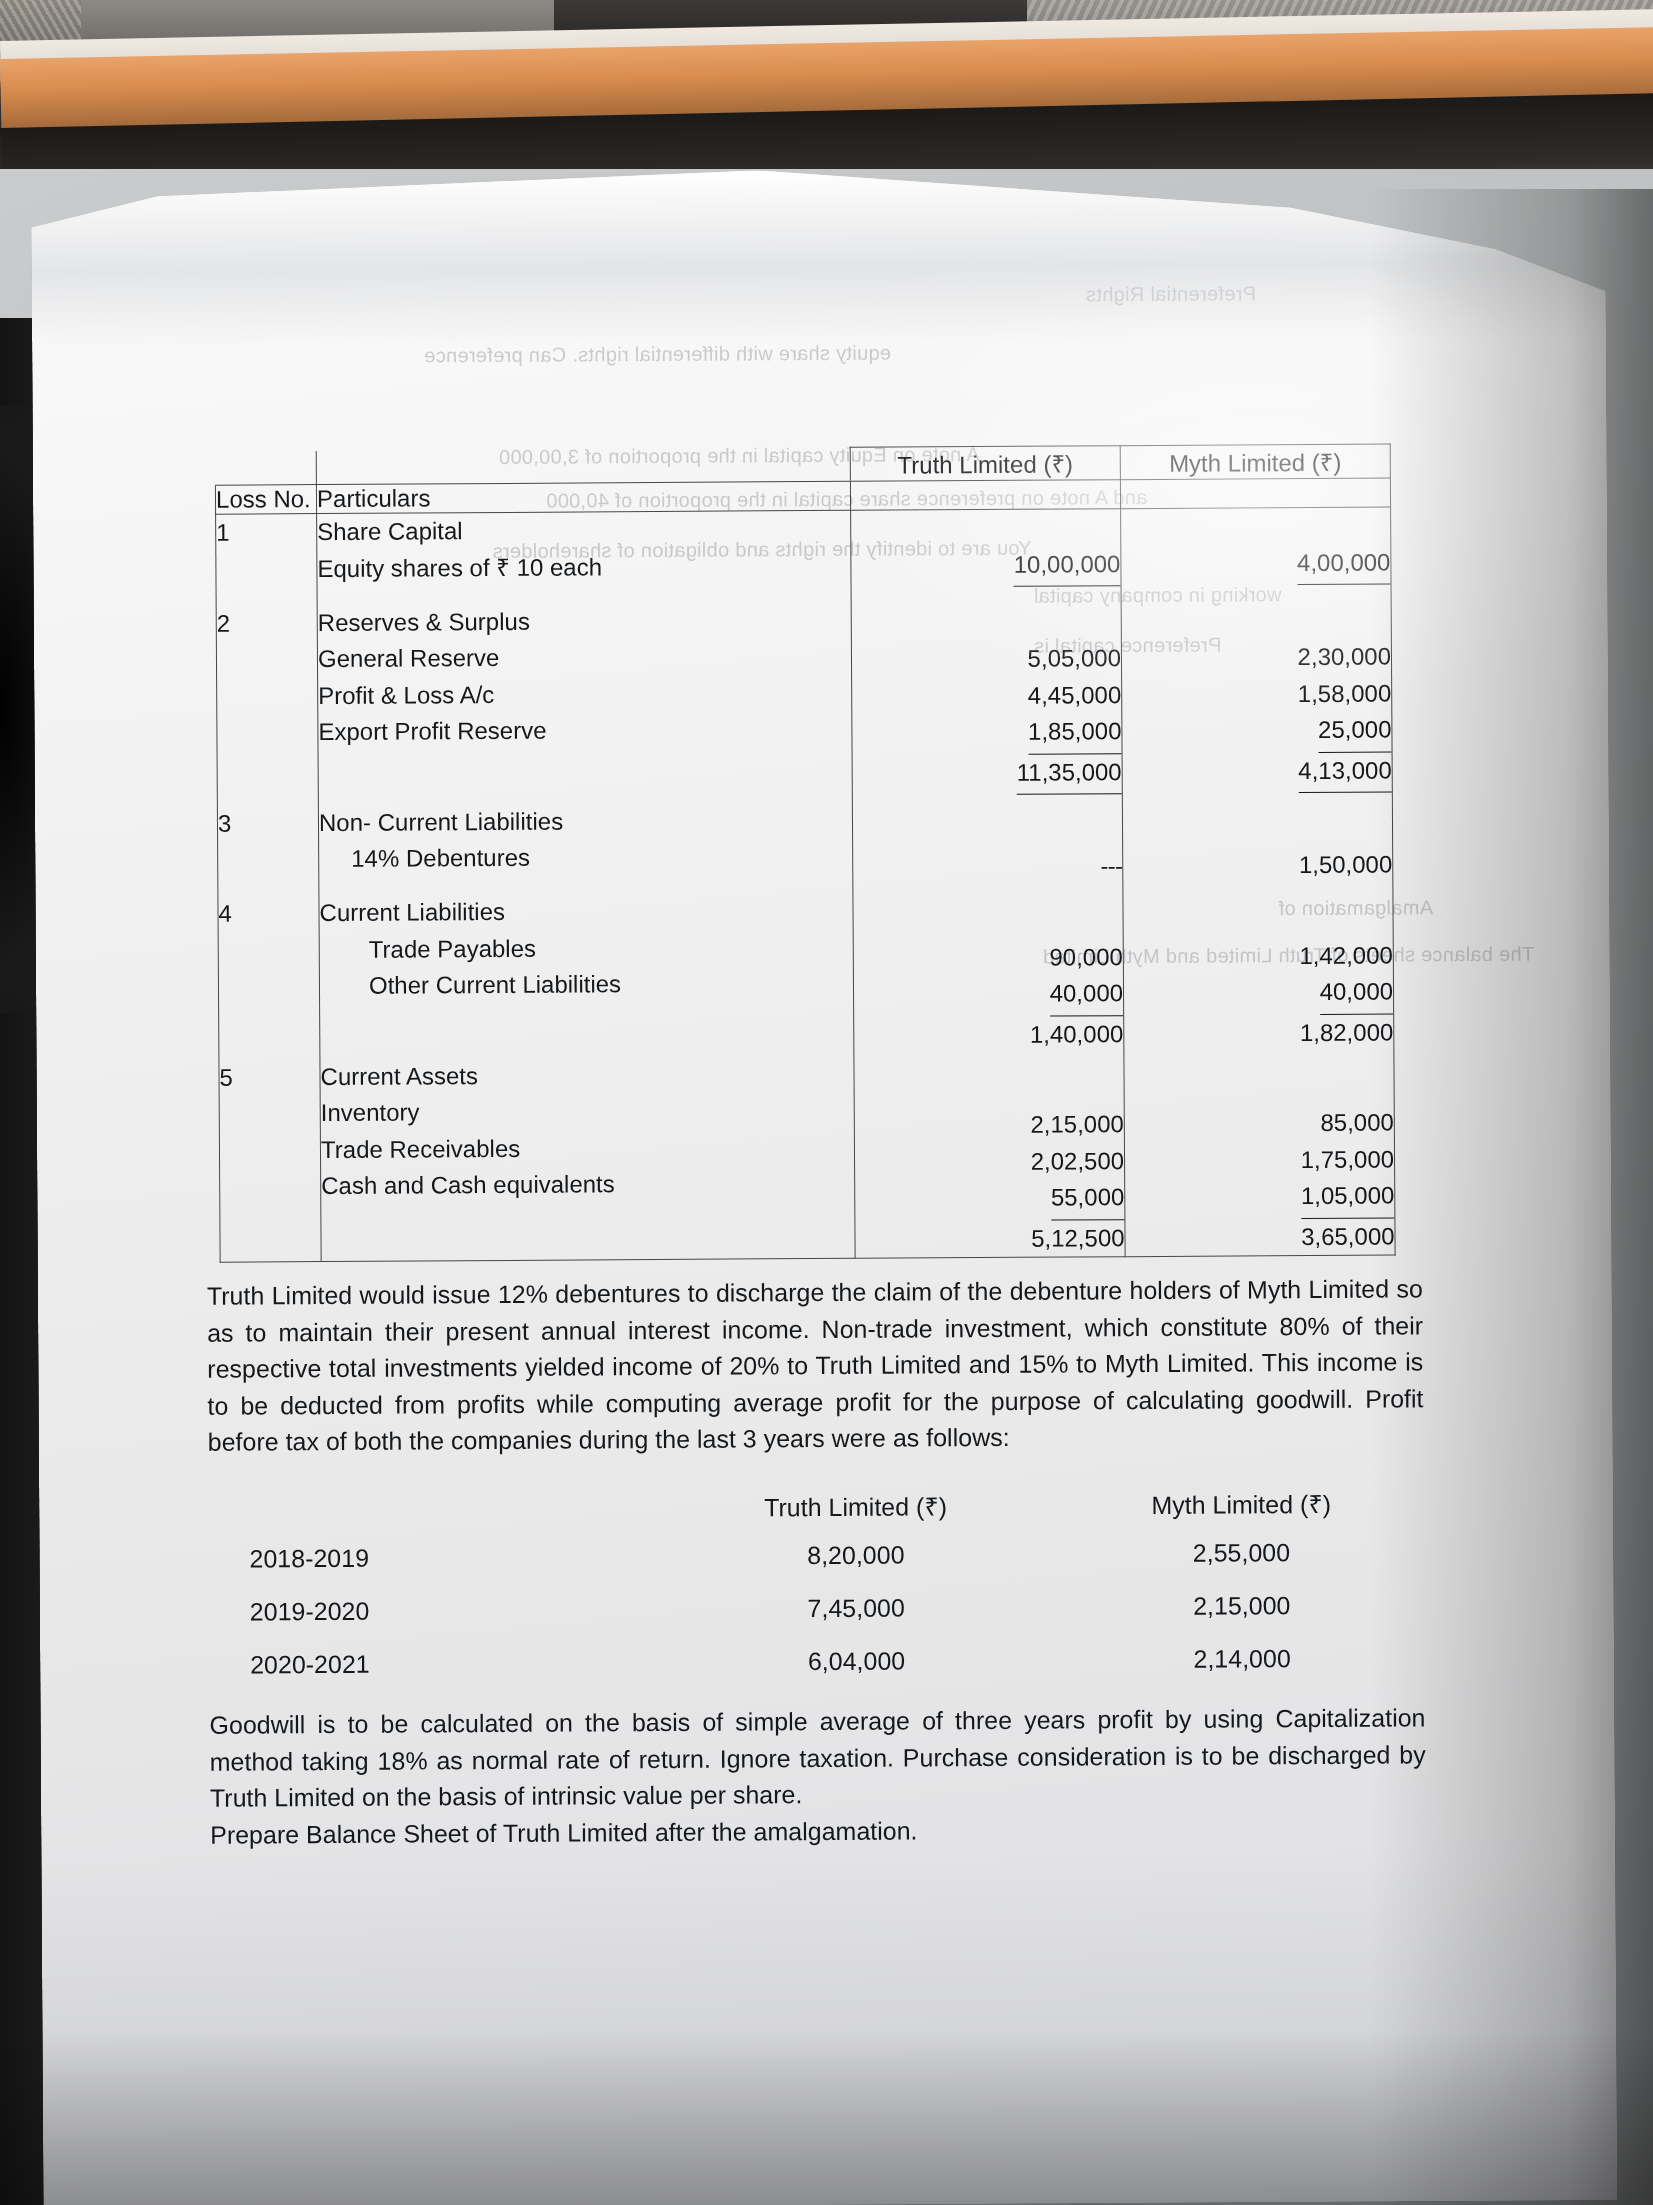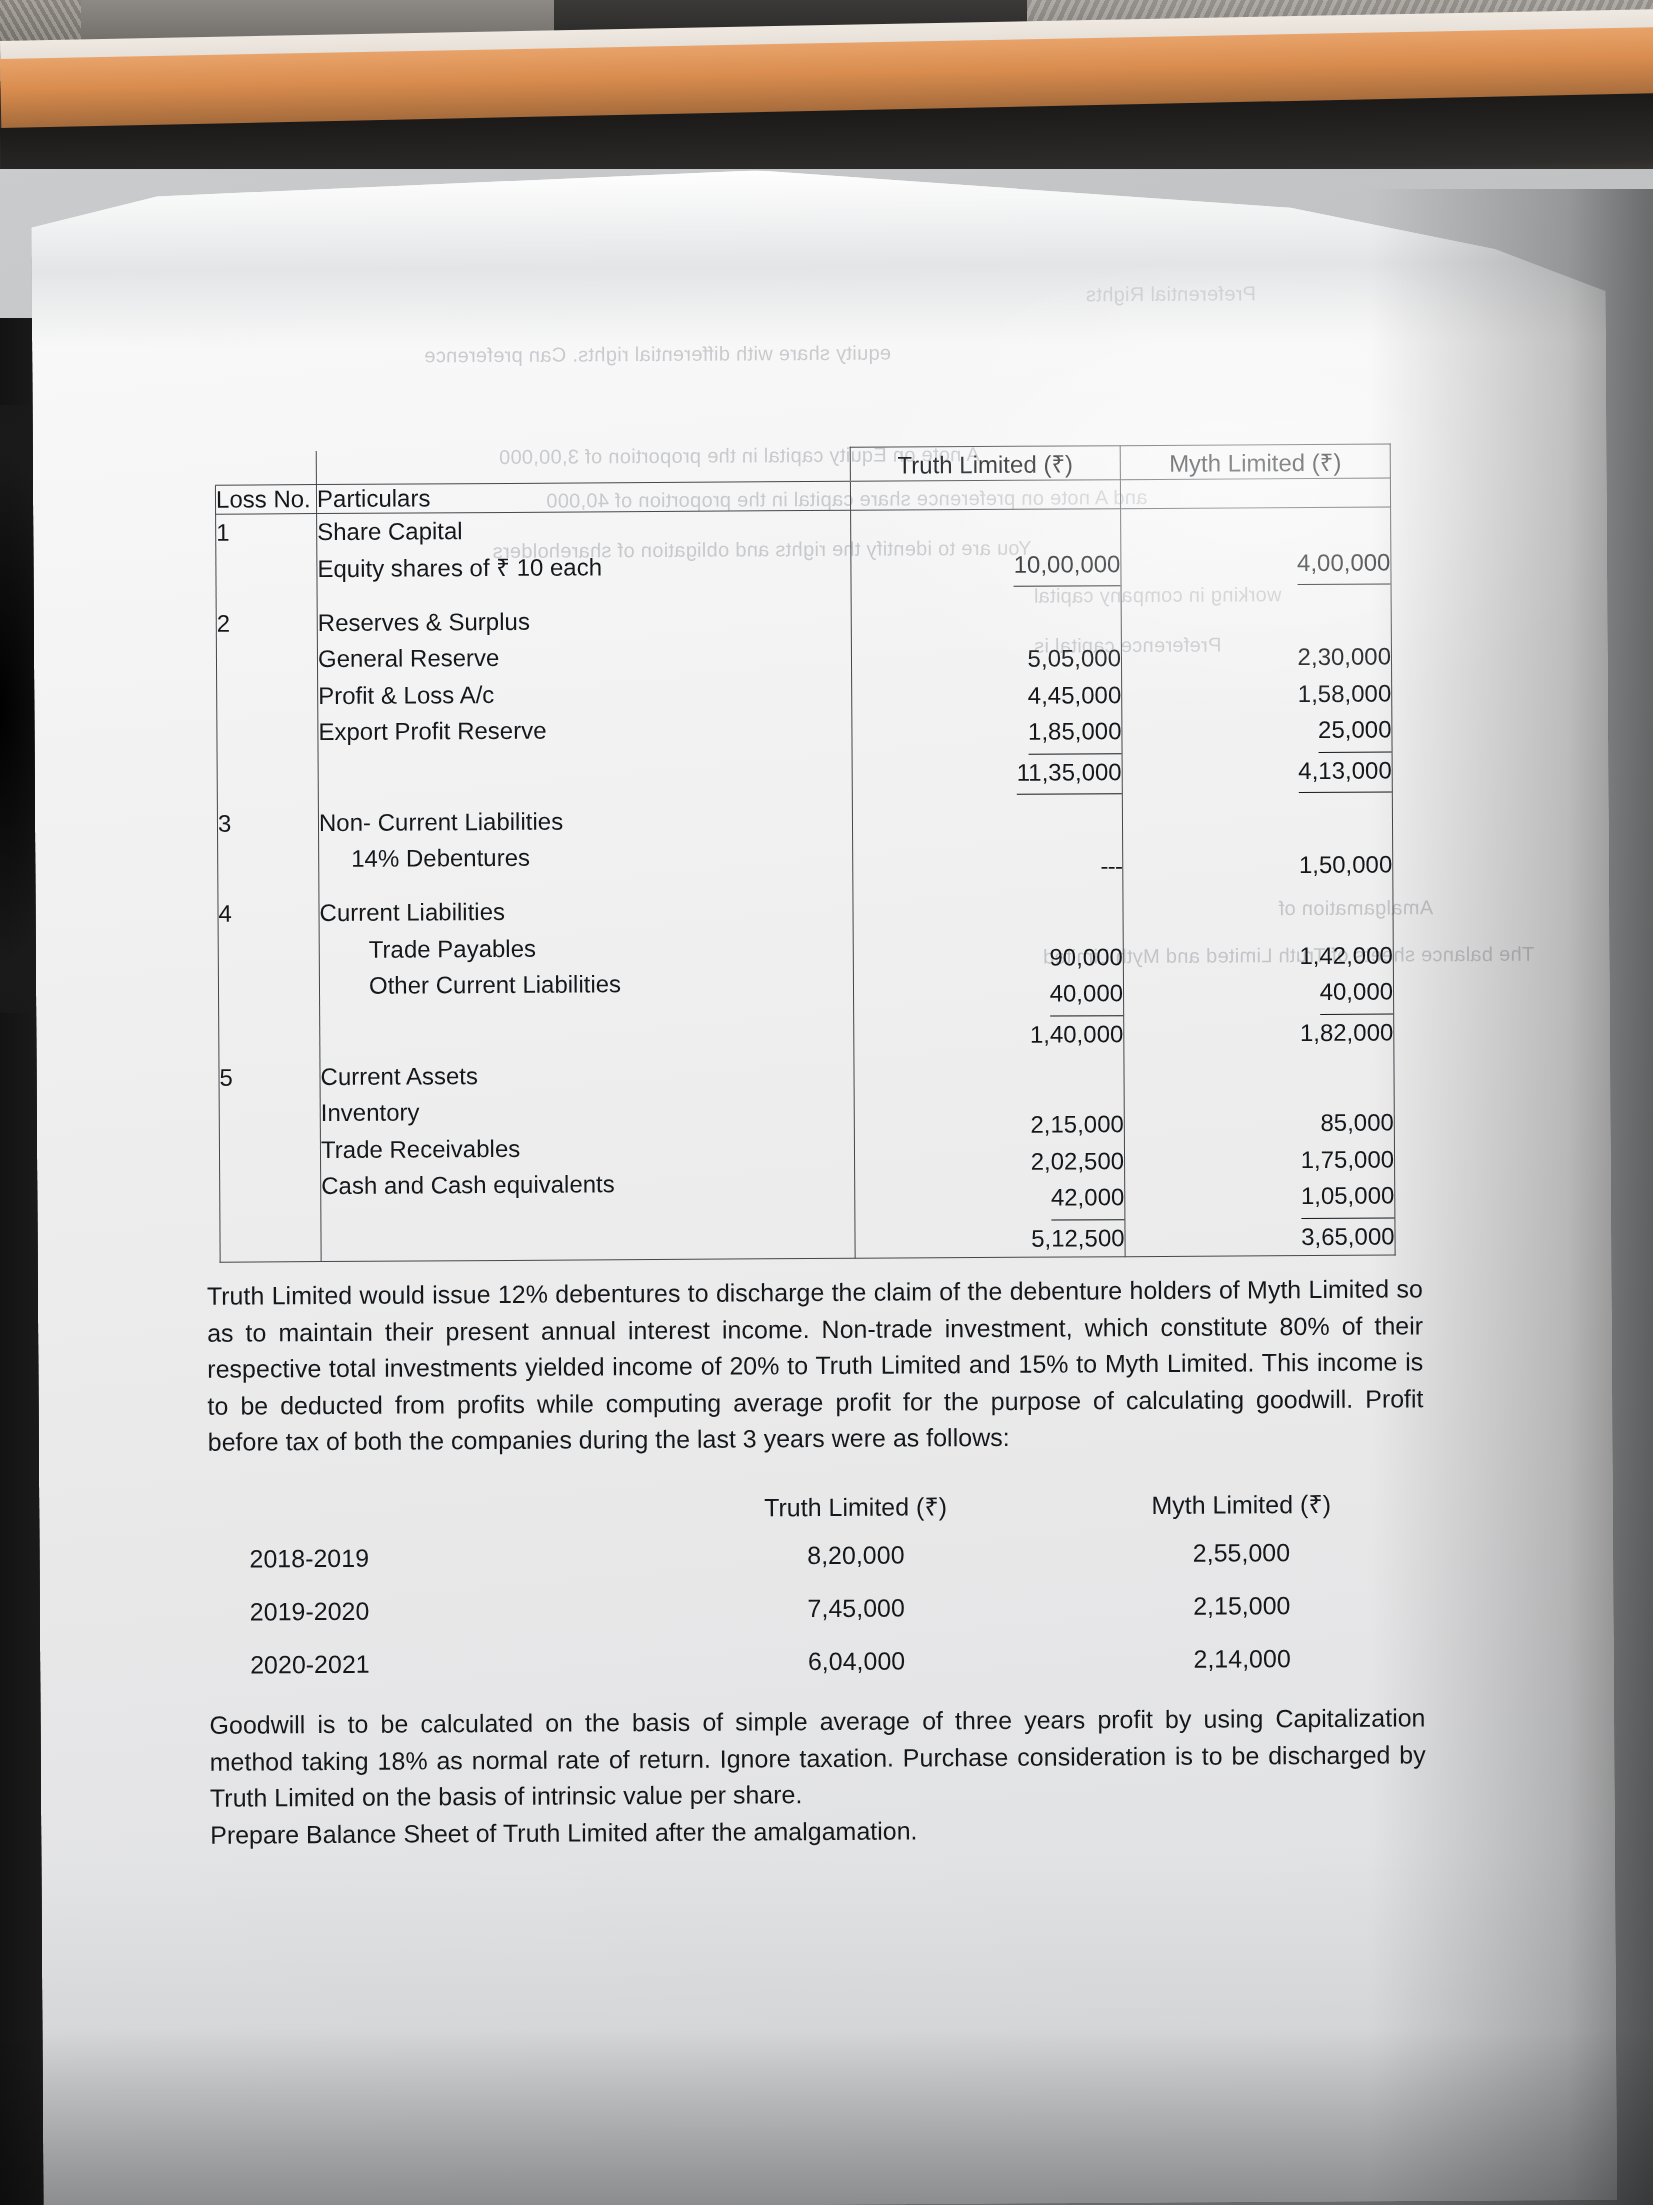--- a/index.html
+++ b/index.html
@@ -347,21 +347,21 @@
                   <div class="row-line dash">---</div>
                   <div class="spacer"></div>
                   <div class="row-line">&nbsp;</div>
                   <div class="row-line">90,000</div>
                   <div class="row-line"><span class="underline-amt">40,000</span></div>
                   <div class="row-line">1,40,000</div>
                   <div class="spacer"></div>
                   <div class="row-line">&nbsp;</div>
                   <div class="row-line">2,15,000</div>
                   <div class="row-line">2,02,500</div>
-                  <div class="row-line"><span class="underline-amt">42,000</span></div>
+                  <div class="row-line"><span class="underline-amt">55,000</span></div>
                   <div class="row-line">5,12,500</div>
                 </div>
           </td>
           <td class="amt-cell">
             <div id="col-myth">
                   <div class="row-line">&nbsp;</div>
                   <div class="row-line"><span class="underline-amt">4,00,000</span></div>
                   <div class="spacer"></div>
                   <div class="row-line">&nbsp;</div>
                   <div class="row-line">2,30,000</div>

